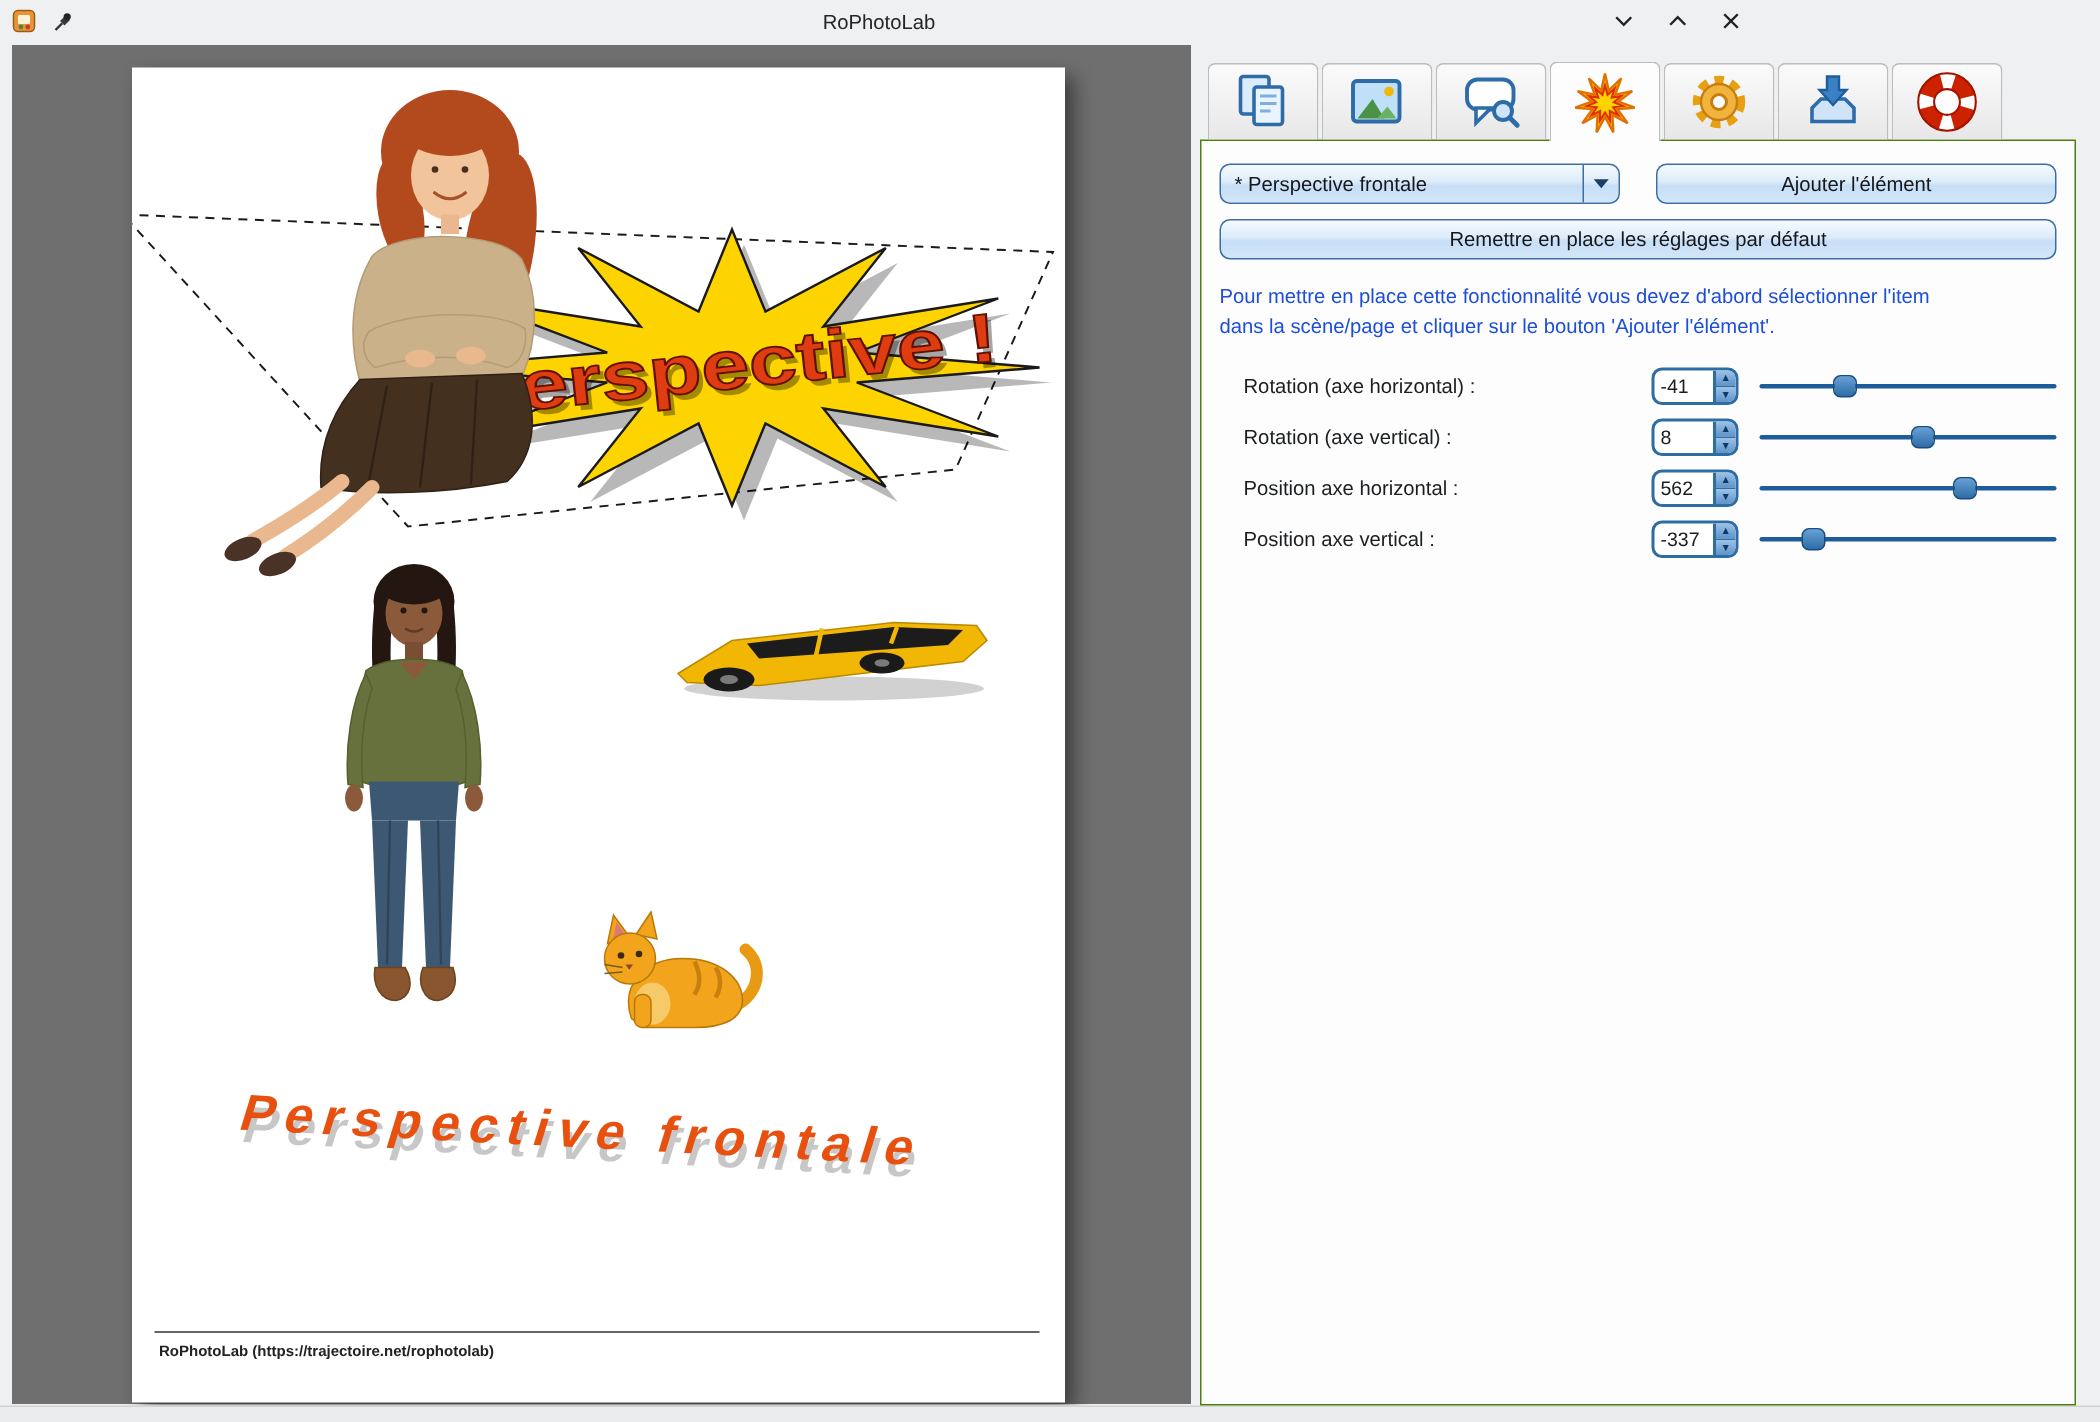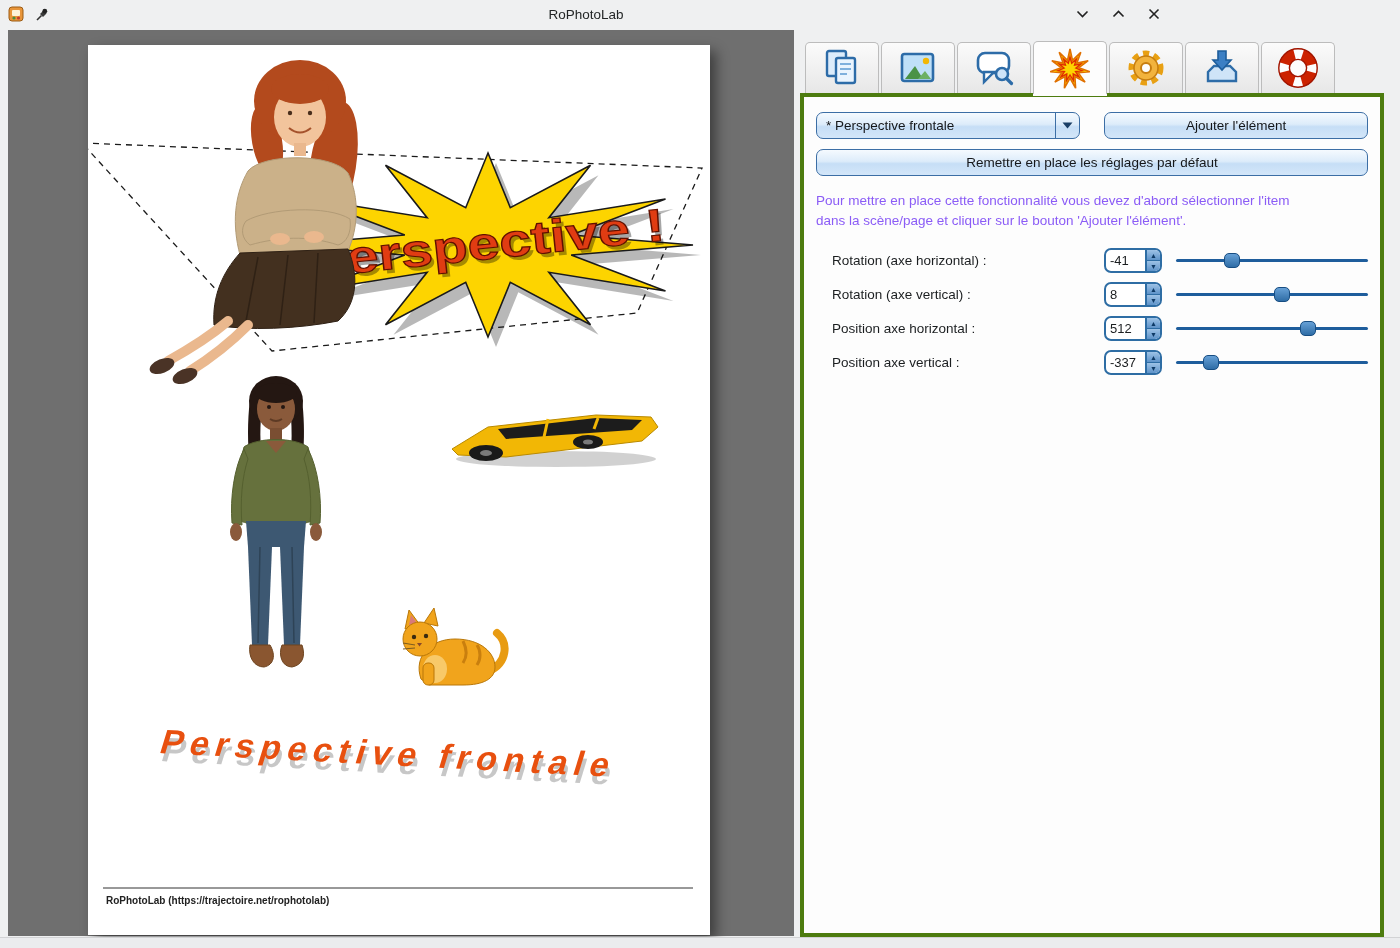--- a/index.html
+++ b/index.html
@@ -20,35 +20,35 @@
     box-shadow:6px 6px 12px rgba(0,0,0,0.45); overflow:hidden; }
   .page svg { display:block; }
 
   
   .right-panel { position:absolute; left:800px; top:41px; width:584px; bottom:11px; }
   .tabs { height:52px; display:flex; gap:2px; padding-left:5px; position:relative; z-index:2; }
   .tab { width:74px; height:51px; margin-top:1px; border:1px solid #bcbcbc; border-bottom:none;
     border-radius:5px 5px 0 0; background:linear-gradient(#fbfbfb,#e7e7e7);
     display:flex; align-items:center; justify-content:center; cursor:default; }
   .tab.active { background:#fdfdfd; height:53px; margin-top:0; box-shadow:0 2px 0 #fdfdfd; }
-  .panel-body { position:absolute; left:0; right:0; top:52px; bottom:0; border:4px solid #4d7c0f;
+  .panel-body { position:absolute; left:0; right:0; top:52px; bottom:0; border:1px solid #4d7c0f;
     background:#fdfdfd; padding:15px 12px 28px 12px; z-index:1; }
 
   .row1 { display:flex; gap:10px; }
   .btn, .combo { height:27px; border:1px solid #3c6ea5; border-radius:7px; font-size:13.5px; color:#15171a;
     background:linear-gradient(#f5faff 0%, #ddecfa 45%, #c6def6 55%, #d3e6f9 100%); cursor:default; }
   .combo { flex:1 1 50%; display:flex; align-items:center; padding-left:9px; }
   .combo .combo-value { flex:1; white-space:nowrap; overflow:hidden; }
   .combo .combo-arrow { width:24px; align-self:stretch; border-left:1px solid #3c6ea5;
     display:flex; align-items:center; justify-content:center; }
   .btn-add { flex:1 1 50%;margin-left:14px; }
   .btn { display:flex; align-items:center; justify-content:center; }
   .btn-reset { width:100%; margin-top:10px; }
 
-  .description { margin-top:15px; font-size:13.5px; line-height:1.5; color:#8b5cf6; }
+  .description { margin-top:15px; font-size:13.5px; line-height:1.5; color:#1d4ed8; }
   .description span { display:block; }
 
   .params { margin-top:12px;margin-left:16px; }
   .param-row { display:flex; align-items:center; height:34px; }
   .param-label { flex:0 0 272px; font-size:13.5px; }
   .spinbox { width:58px; height:25px; border:2px solid #2e6da4; border-radius:7px; background:#fff;
     display:flex; overflow:hidden; }
   .spin-value { flex:1; font-size:13px; padding:3px 0 0 4px; }
   .spin-btns { width:15px; border-left:2px solid #2e6da4; display:flex; flex-direction:column; }
   .spin-up, .spin-down { flex:1; display:flex; align-items:center; justify-content:center;
@@ -304,21 +304,21 @@
     </div>
     <div class="slider">
       <div class="track"></div>
       <div class="handle" style="left: 55%;"></div>
     </div>
   </div>
 
   <div class="param-row">
     <span class="param-label">Position axe horizontal :</span>
     <div class="spinbox">
-      <span class="spin-value">512</span>
+      <span class="spin-value">562</span>
       <div class="spin-btns">
         <div class="spin-up">▲</div>
         <div class="spin-down">▼</div>
       </div>
     </div>
     <div class="slider">
       <div class="track"></div>
       <div class="handle" style="left: 69%;"></div>
     </div>
   </div>

